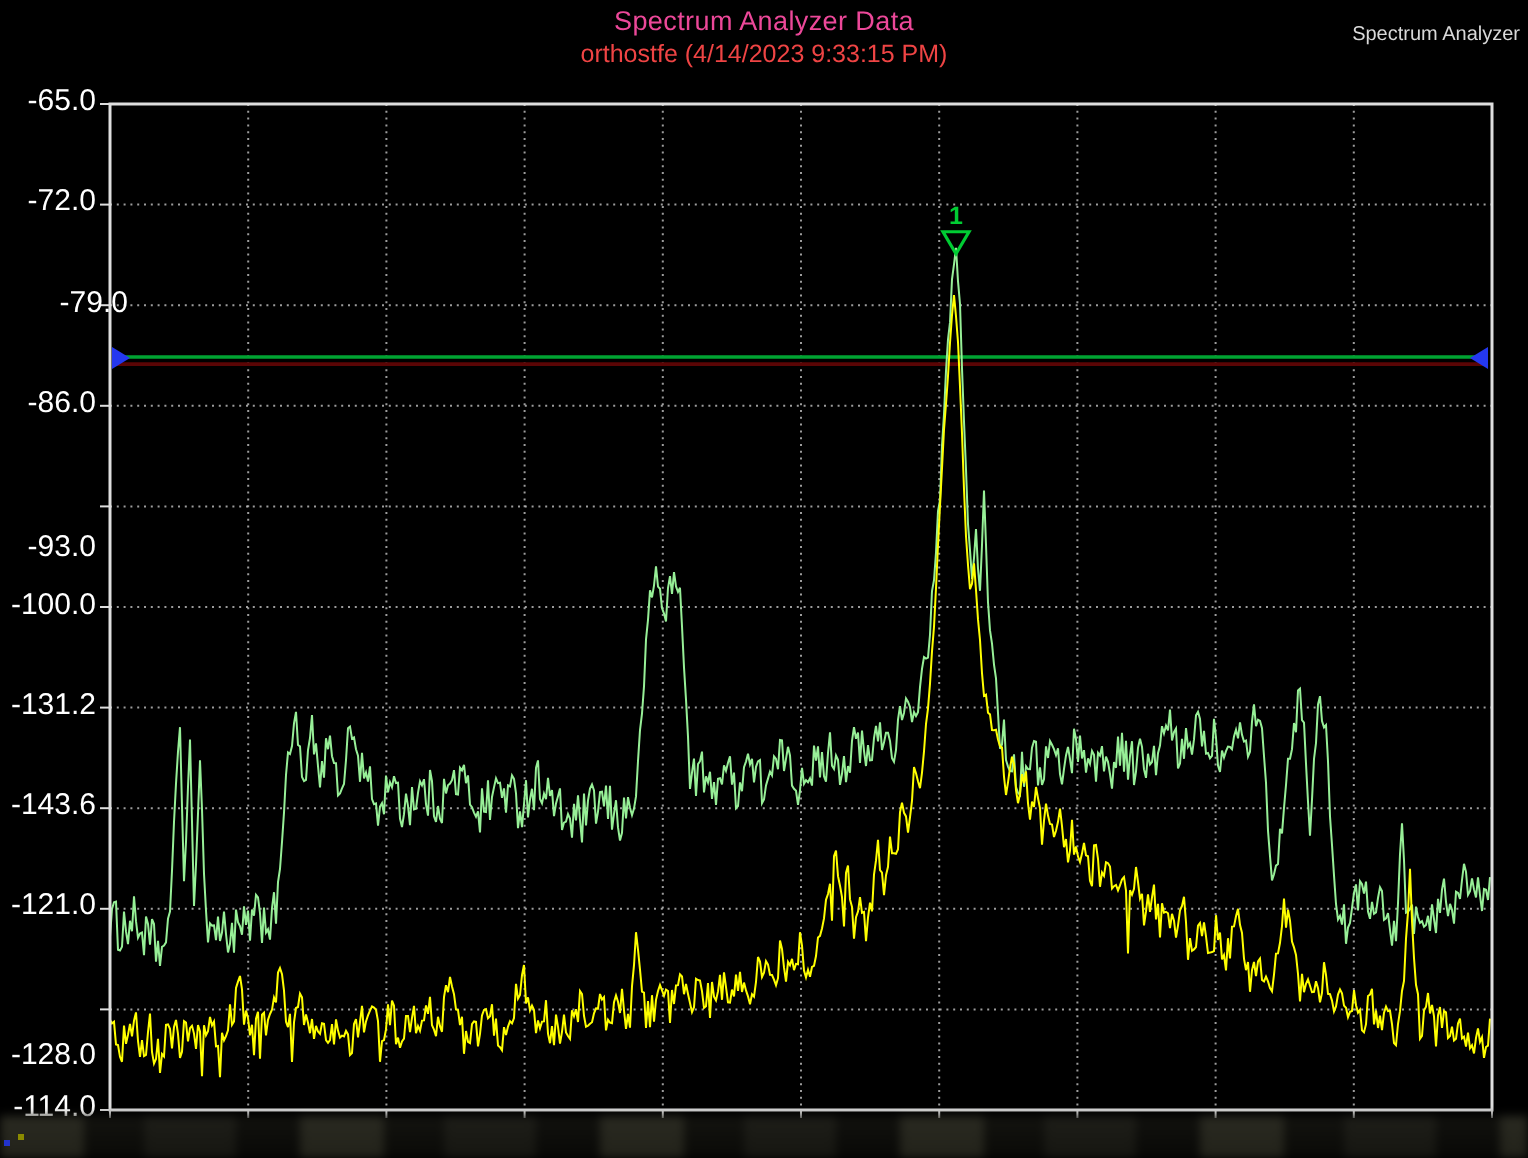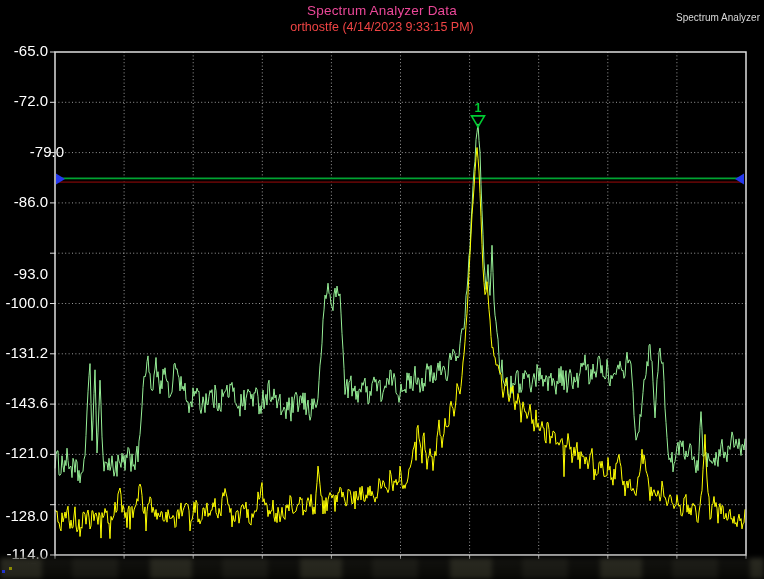--- a/index.html
+++ b/index.html
@@ -87,21 +87,21 @@
   <div id="y-axis-labels">
       <div class="ytick" style="top: 44px;">-65.0</div>
       <div class="ytick" style="top: 94.3px;">-72.0</div>
       <div class="ytick" style="top: 144.6px; padding-left: 16px;">-79.0</div>
       <div class="ytick" style="top: 194.9px;">-86.0</div>
       <div class="ytick" style="top: 245.2px; margin-top: 22px;">-93.0</div>
       <div class="ytick" style="top: 295.5px;">-100.0</div>
       <div class="ytick" style="top: 345.8px;">-131.2</div>
       <div class="ytick" style="top: 396.1px;">-143.6</div>
       <div class="ytick" style="top: 446.4px;">-121.0</div>
-      <div class="ytick" style="top: 509px;">-128.0</div>
+      <div class="ytick" style="top: 521px;">-128.0</div>
       <div class="ytick" style="top: 547px;">-114.0</div>
     </div>
   <div id="unit-label">dBm</div>
 
   <div id="bottom-strip"></div>
   <div class="speck" style="left:2px;top:570px;background:#2233cc;"></div>
   <div class="speck" style="left:9px;top:567px;background:#8a8a00;"></div>
 </div>
 
 </body></html>

